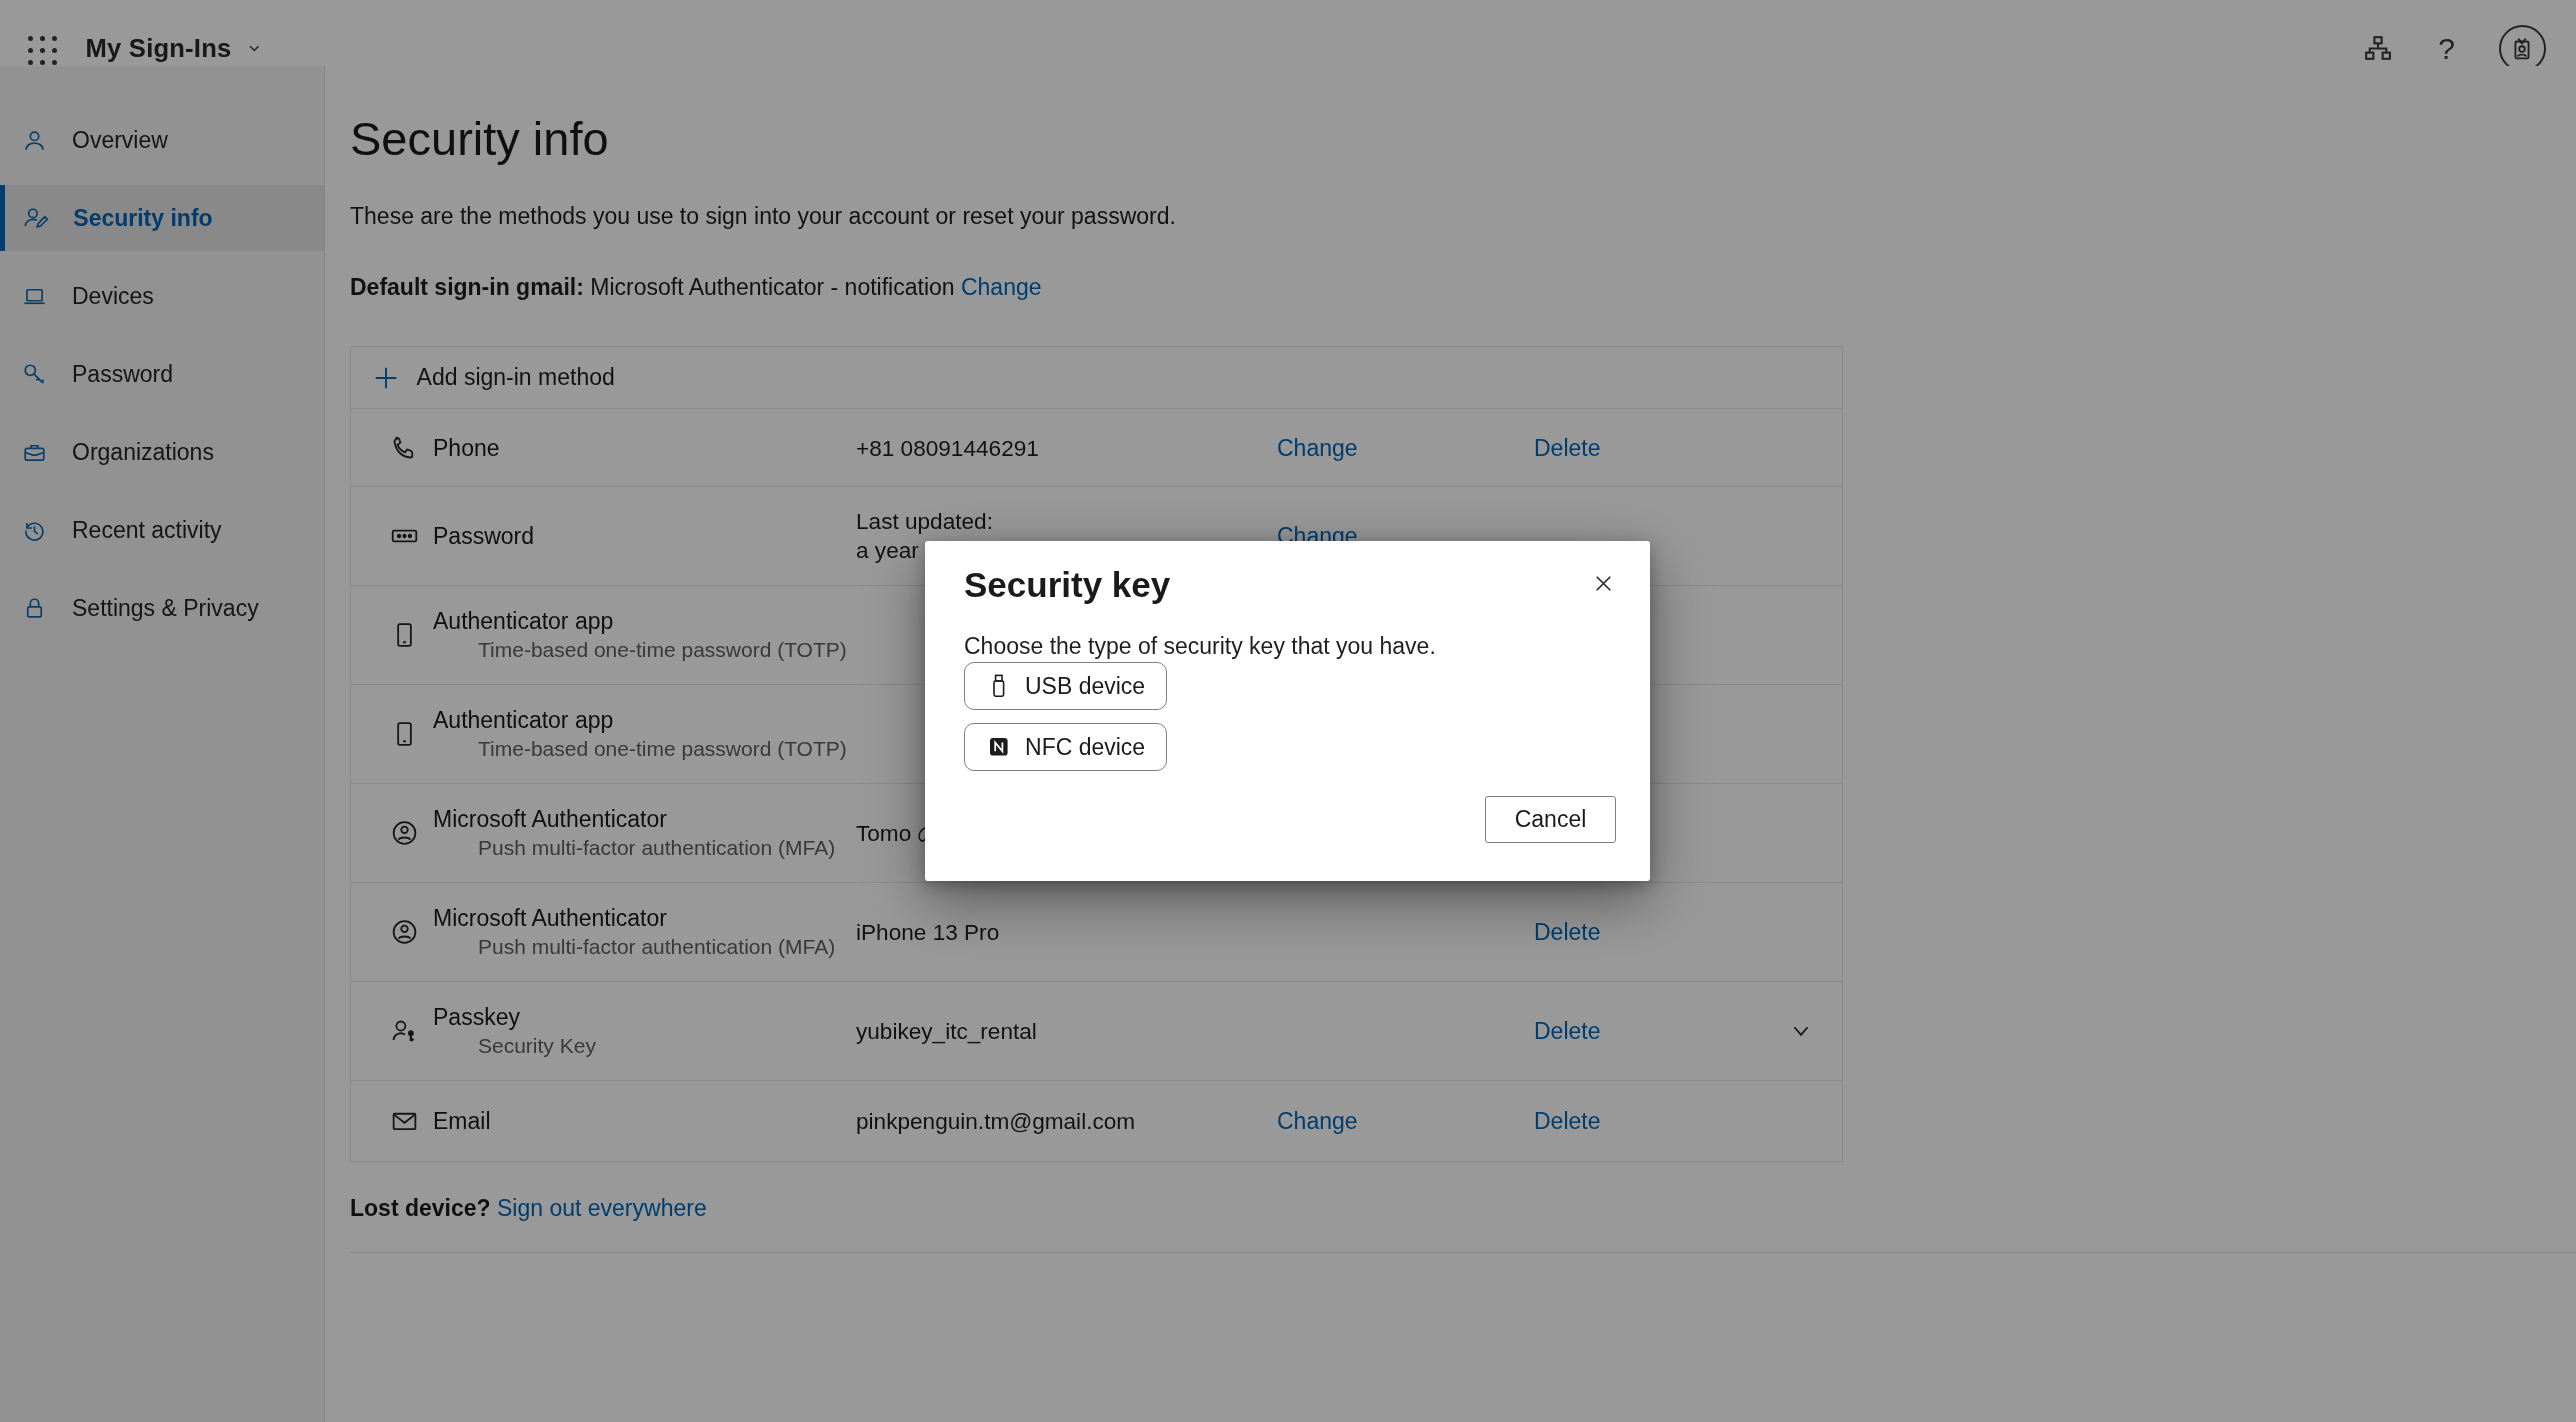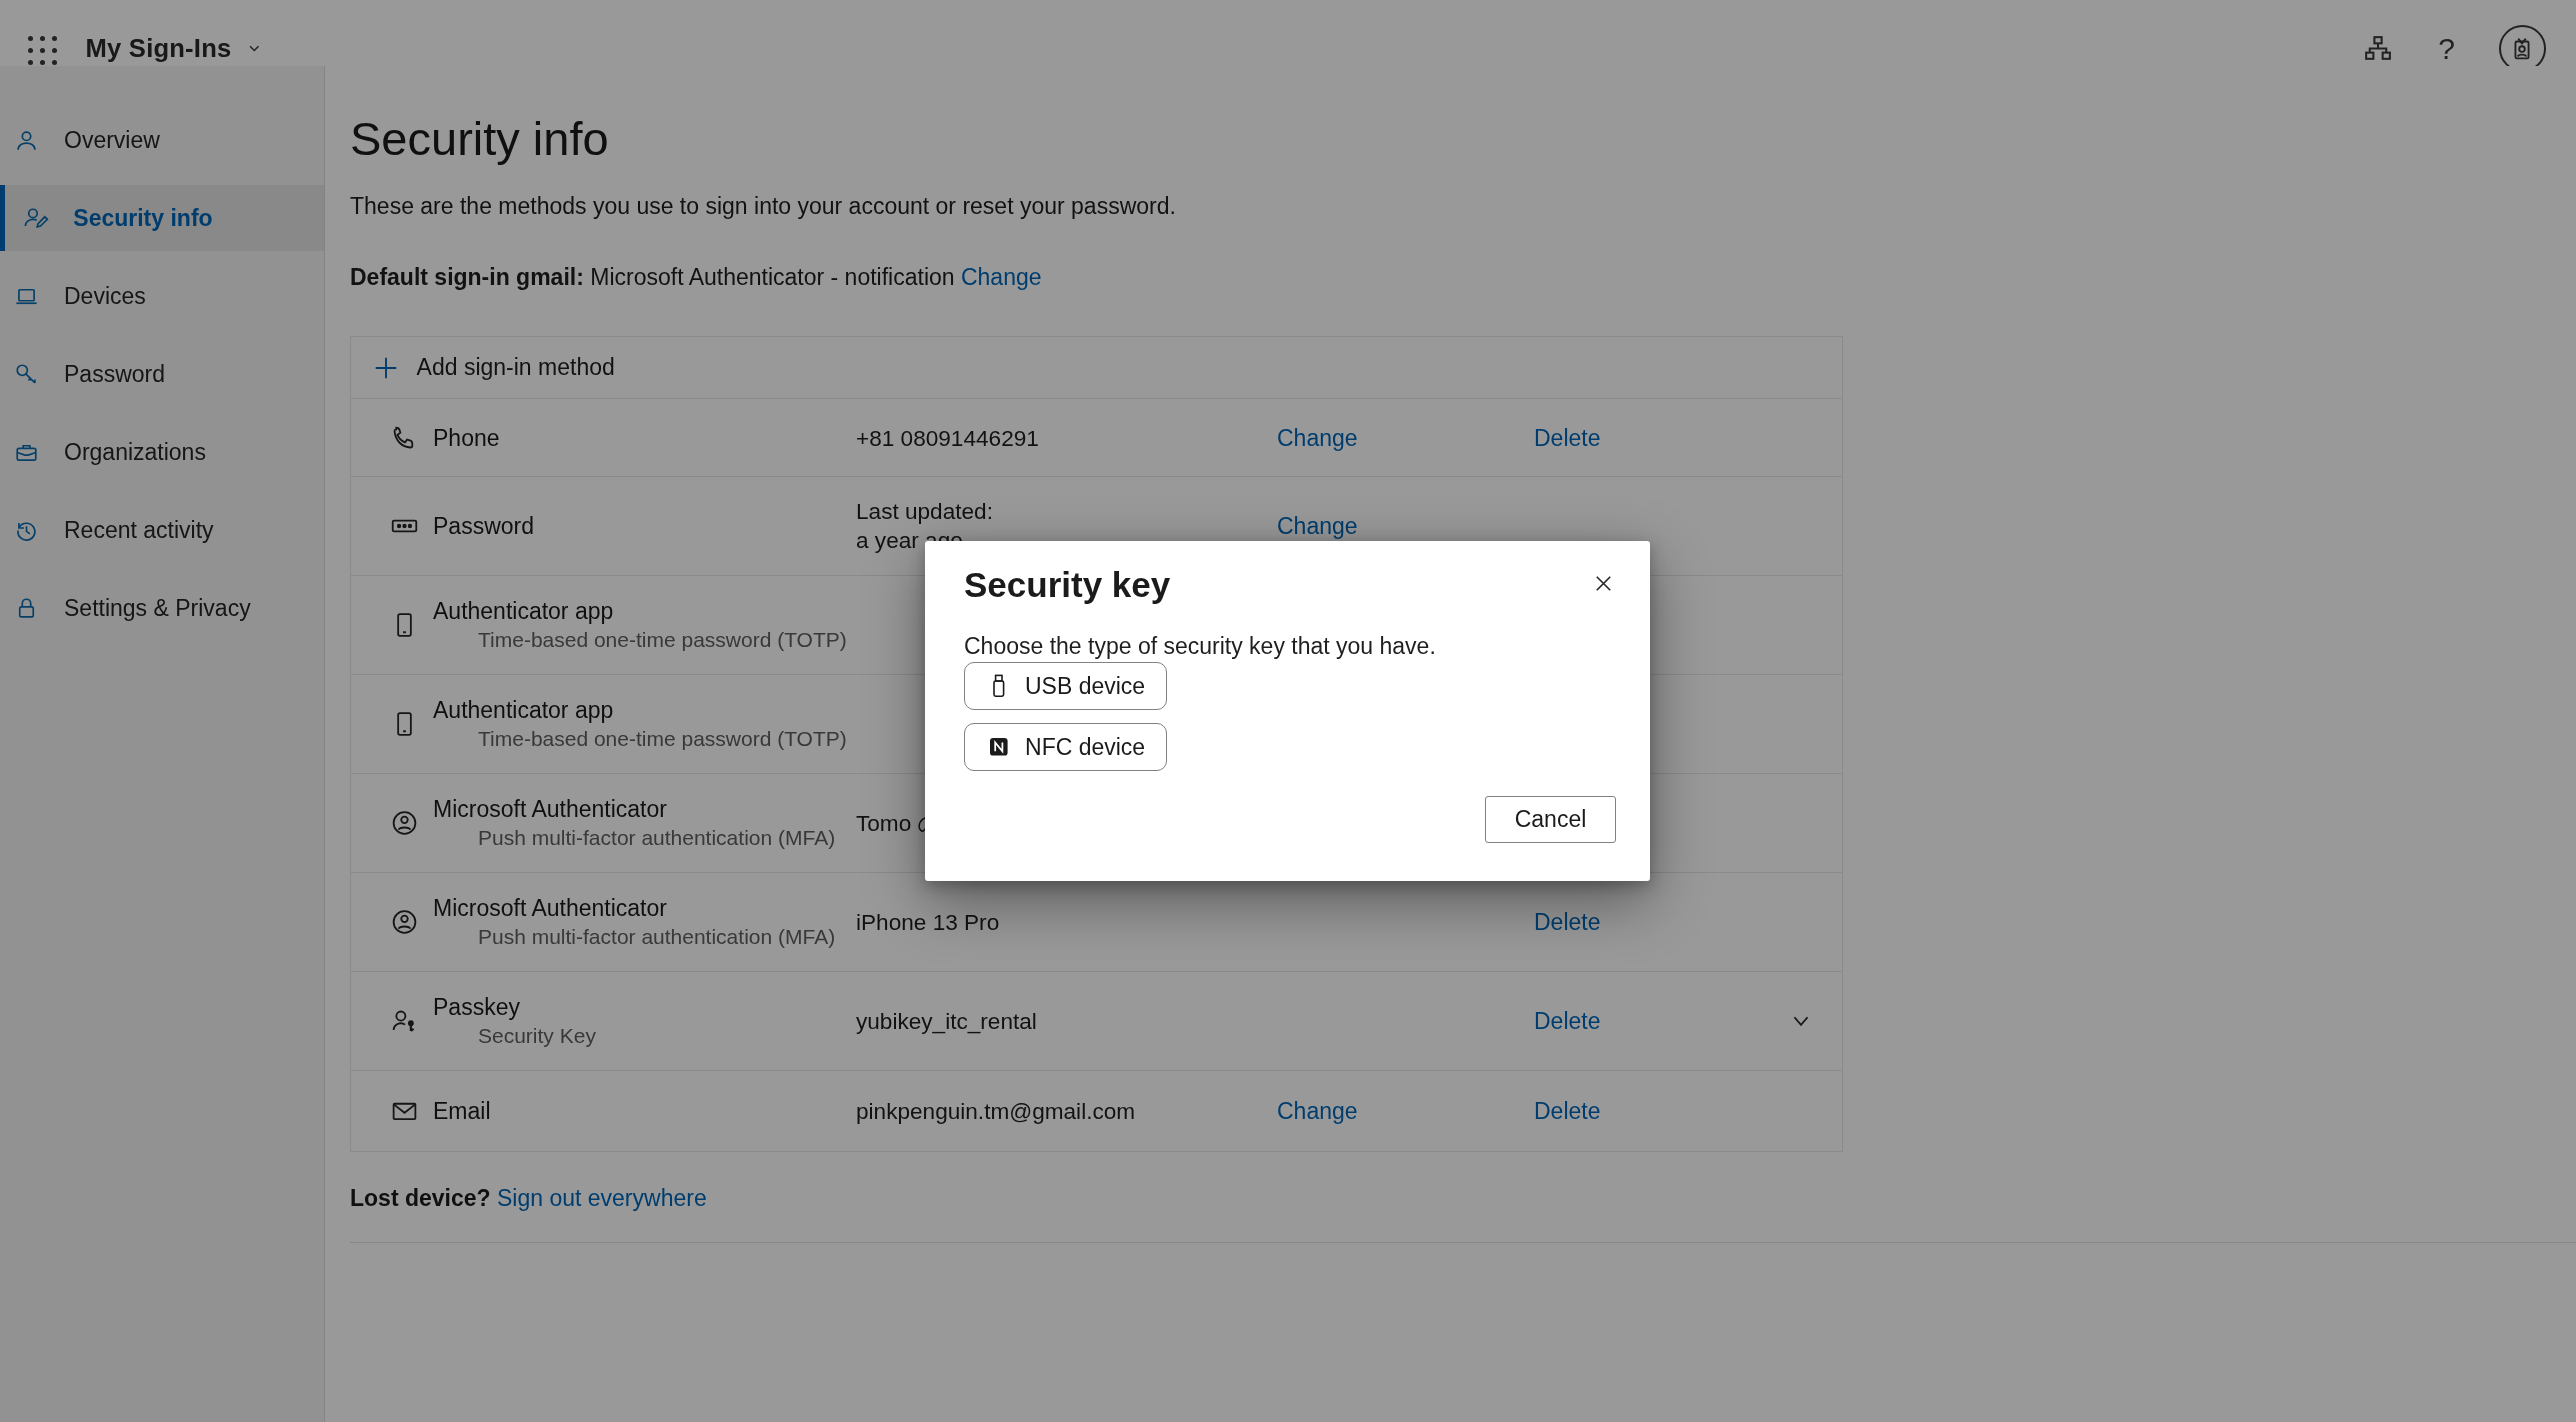--- a/index.html
+++ b/index.html
@@ -23,32 +23,32 @@
   .tb-icon{color:#3a3a3a;display:flex;align-items:center;justify-content:center;}
   .help-glyph{font-size:30px;color:#3a3a3a;font-weight:400;}
   .avatar{width:47px;height:47px;border:2.3px solid #3a3a3a;border-radius:50%;display:flex;align-items:center;justify-content:center;color:#3a3a3a;}
   
   .sidebar{
     position:absolute;left:0;top:66px;width:325px;height:1357px;background:#f4f4f4;
     border-right:0.8px solid #dcdcdc;padding-top:41px;
   }
   .nav-item{
     height:66px;margin-bottom:12px;display:flex;align-items:center;gap:24px;
-    padding-left:13px;font-size:23px;color:#262626;cursor:pointer;
+    padding-left:21px;font-size:23px;color:#262626;cursor:pointer;
   }
   .nav-item .nicon{color:#0b6cad;display:flex;align-items:center;}
   .nav-item.selected{
     background:#e4e4e4;border-left:5.3px solid #0067b8;padding-left:17.3px;
   }
   .nav-item.selected .nlabel{color:#0067b8;font-weight:600;}
   
   .main{position:absolute;left:325px;top:66px;width:2251px;height:1357px;background:#ffffff;}
   .content{padding-left:25px;}
   .page-title{font-size:47px;font-weight:400;margin:45px 0 0 0;color:#1b1b1b;}
-  .page-sub{font-size:23px;margin-top:27px;color:#1f1f1f;}
+  .page-sub{font-size:23px;margin-top:37px;color:#1f1f1f;}
   .default-line{font-size:23px;margin-top:44px;color:#1f1f1f;}
   .default-line b{font-weight:700;}
   a.link{color:#0067b8;text-decoration:none;cursor:pointer;}
   
   .methods{margin-top:45px;width:1493px;border:1.5px solid #e6e6e6;background:#fff;}
   .row{position:relative;border-bottom:1.5px solid #e6e6e6;}
   .row:last-child{border-bottom:none;}
   .addrow{height:62px;display:flex;align-items:center;gap:16px;padding-left:19.6px;cursor:pointer;}
   .addrow .plus{color:#0067b8;display:flex;align-items:center;}
   .addrow .addlabel{font-size:23px;color:#1f1f1f;}

